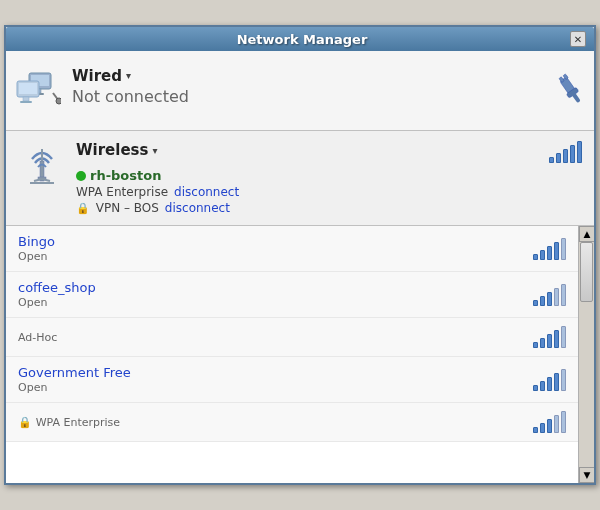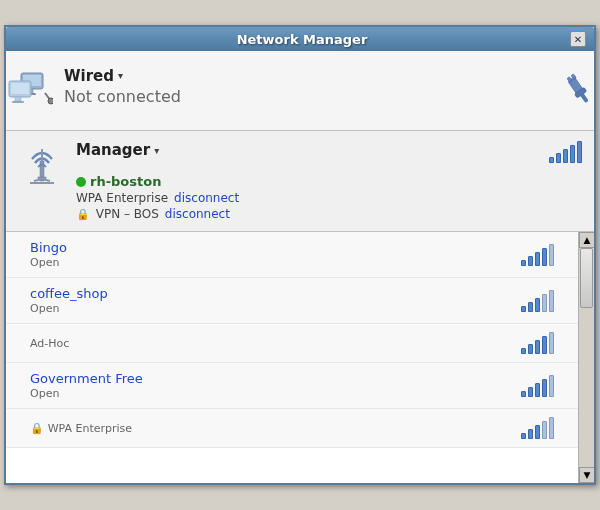--- a/index.html
+++ b/index.html
@@ -50,21 +50,21 @@
       display: flex;
       align-items: center;
       justify-content: center;
       font-size: 10px;
       color: #333;
       cursor: pointer;
     }
     .section-wired {
       background: #f5f5f5;
       border-bottom: 1px solid #c0c0c0;
-      padding: 10px 0;
+      padding: 10px 8px;
       display: flex;
       align-items: center;
       justify-content: space-between;
       min-height: 80px;
     }
     .section-wireless {
       background: #f0f0f0;
       border-bottom: 1px solid #c0c0c0;
       padding: 10px 12px;
       display: flex;
@@ -94,21 +94,21 @@
       font-size: 16px;
       margin-top: 2px;
     }
     .connected-name {
       color: #2a6a2a;
       font-weight: bold;
       font-size: 13px;
       display: flex;
       align-items: center;
       gap: 4px;
-      margin-top: 15px;
+      margin-top: 9px;
     }
     .green-dot {
       width: 10px;
       height: 10px;
       border-radius: 50%;
       background: #22aa22;
       display: inline-block;
     }
     .connection-row {
       display: flex;
@@ -157,21 +157,21 @@
       flex: 1;
       display: flex;
       overflow: hidden;
     }
     .network-list {
       flex: 1;
       overflow-y: hidden;
       background: white;
     }
     .network-item {
-      padding: 8px 24px;
+      padding: 8px 12px;
       border-bottom: 1px solid #e8e8e8;
       display: flex;
       align-items: center;
       justify-content: space-between;
       cursor: pointer;
       background: #f8f8f8;
     }
     .network-item-info {}
     .network-name {
       color: #2244cc;
@@ -304,21 +304,21 @@
 
           <line x1="22" y1="6" x2="22" y2="18" stroke="#8899aa" stroke-width="2"></line>
 
           <line x1="14" y1="38" x2="22" y2="36" stroke="#8899aa" stroke-width="2"></line>
           <line x1="30" y1="38" x2="22" y2="36" stroke="#8899aa" stroke-width="2"></line>
           <line x1="10" y1="40" x2="34" y2="40" stroke="#8899aa" stroke-width="2"></line>
         </svg>
       </div>
       <div>
         <div class="section-title">
-          <span>Manager</span>
+          <span>Wireless</span>
           <span class="dropdown-arrow">▾</span>
         </div>
         <div class="connected-name">
           <span class="green-dot"></span>
           <span>rh-boston</span>
         </div>
         <div class="connection-row">
           <span>WPA Enterprise</span>
           <a class="disconnect-link">disconnect</a>
         </div>

